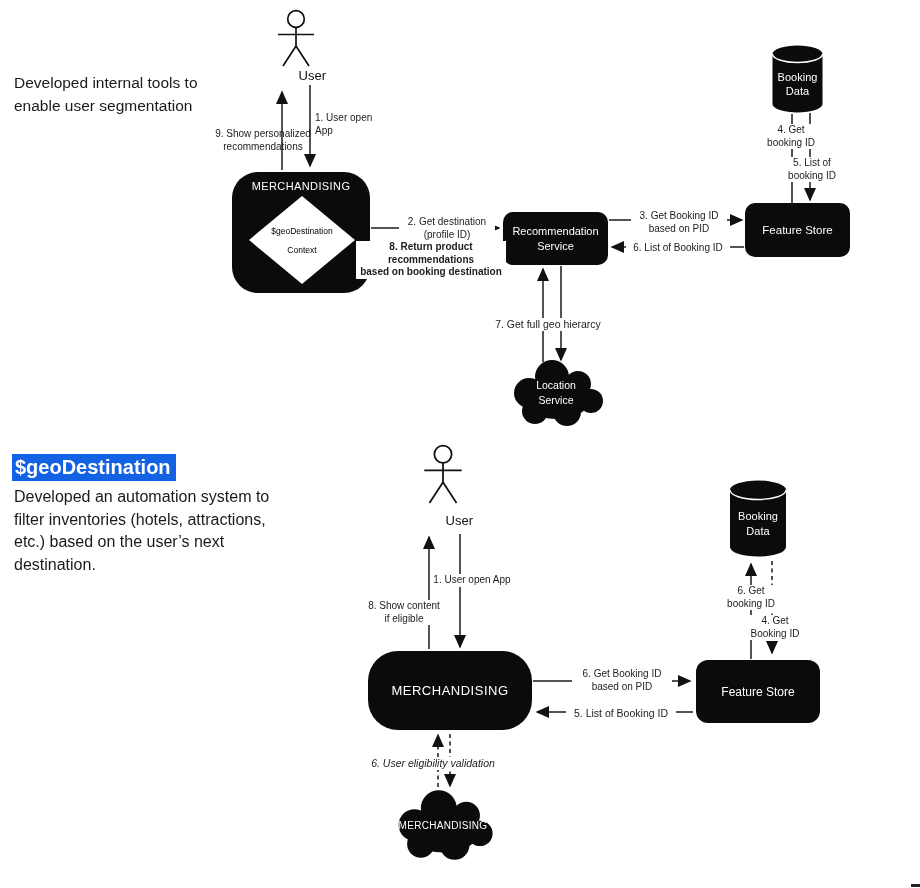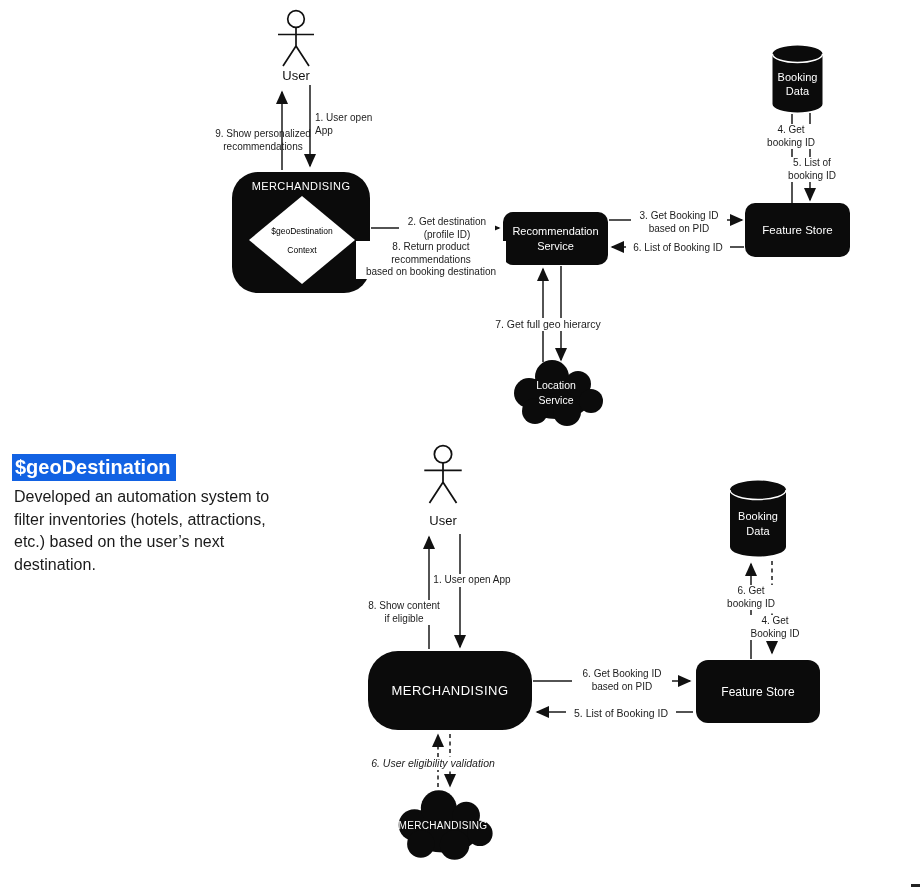--- a/index.html
+++ b/index.html
@@ -8,21 +8,21 @@
   svg.wires{position:absolute;left:0;top:0;z-index:1;}
   .node{position:absolute;background:#0b0b0b;color:#fff;display:flex;align-items:center;
         justify-content:center;text-align:center;z-index:2;}
   .lbl{position:absolute;font-size:10px;color:#1c1c1c;text-align:center;
        white-space:pre-line;line-height:1.26;z-index:3;}
   .lbl.bg{background:#fff;}
   .pre{white-space:pre-line;}
   .title-hl{display:inline-block;background:#1262e3;color:#fff;font-weight:bold;
             padding:2px 5px 3px 3px;line-height:1.1;}
   .desc{position:absolute;color:#1a1a1a;white-space:pre-line;z-index:3;}
-  .actor-label{position:absolute;font-size:13px;color:#111;text-align:center;z-index:3;}
+  .actor-label{position:absolute;font-size:13px;color:#111;text-align:right;z-index:3;}
   .shape{position:absolute;z-index:2;}
   .shape-text{position:absolute;color:#fff;text-align:center;white-space:pre-line;z-index:3;
               display:flex;align-items:center;justify-content:center;}
   .diamond-text{position:absolute;display:flex;flex-direction:column;align-items:center;
                 justify-content:center;gap:9px;color:#000;font-size:8.5px;z-index:4;}
 </style>
 </head>
 <body>
 
 <div class="canvas">
@@ -48,20 +48,22 @@
     <line x1="429" y1="649" x2="429" y2="537" stroke="#1a1a1a" stroke-width="1.5" marker-end="url(#ah)"></line>
     <line x1="460" y1="534" x2="460" y2="647" stroke="#1a1a1a" stroke-width="1.5" marker-end="url(#ah)"></line>
     <line x1="533" y1="681" x2="690" y2="681" stroke="#1a1a1a" stroke-width="1.5" marker-end="url(#ah)"></line>
     <line x1="693" y1="712" x2="537" y2="712" stroke="#1a1a1a" stroke-width="1.5" marker-end="url(#ah)"></line>
     <line x1="751" y1="659" x2="751" y2="564" stroke="#1a1a1a" stroke-width="1.5" marker-end="url(#ah)"></line>
     <line x1="772" y1="561" x2="772" y2="653" stroke="#1a1a1a" stroke-width="1.5" stroke-dasharray="4 3.5" marker-end="url(#ah)"></line>
     <line x1="438" y1="787" x2="438" y2="735" stroke="#1a1a1a" stroke-width="1.5" stroke-dasharray="4 3.5" marker-end="url(#ah)"></line>
     <line x1="450" y1="734" x2="450" y2="786" stroke="#1a1a1a" stroke-width="1.5" stroke-dasharray="4 3.5" marker-end="url(#ah)"></line>
   </svg>
 
+  <div class="desc" style="left:14px;top:71px;font-size:15.5px;line-height:1.5;">Developed internal tools to
+enable user segmentation</div>
 
   <div style="position:absolute;left:12px;top:454px;z-index:3;">
     <span class="title-hl" style="font-size:20px;">$geoDestination</span>
   </div>
   <div class="desc" style="left:14px;top:486px;font-size:16px;line-height:1.42;">Developed an automation system to
 filter inventories (hotels, attractions,
 etc.) based on the user’s next
 destination.</div>
 
   <svg class="shape" style="left:271px;top:9px;" width="50" height="60" viewBox="0 0 50 60">
@@ -108,21 +110,21 @@
     </g>
   </svg>
   <div class="shape-text" style="left:505px;top:370px;width:102px;height:46px;font-size:10.5px;line-height:1.4;">Location
 Service</div>
 
   <div class="lbl bg" style="left:315px;top:112px;width:70px;text-align:left;">1. User open App</div>
   <div class="lbl" style="left:215px;top:128px;width:96px;">9. Show personalized
 recommendations</div>
   <div class="lbl bg" style="left:399px;top:216px;width:96px;">2. Get destination
 (profile ID)</div>
-  <div class="lbl bg" style="left:356px;top:241px;width:150px;">8. Return product
+  <div class="lbl bg" style="left:356px;top:241px;width:150px;font-weight:bold;">8. Return product
 recommendations
 based on booking destination</div>
   <div class="lbl bg" style="left:631px;top:210px;width:96px;">3. Get Booking ID
 based on PID</div>
   <div class="lbl bg" style="left:626px;top:242px;width:104px;">6. List of Booking ID</div>
   <div class="lbl bg" style="left:764px;top:124px;width:54px;">4. Get
 booking ID</div>
   <div class="lbl bg" style="left:785px;top:157px;width:54px;">5. List of
 booking ID</div>
   <div class="lbl bg" style="left:488px;top:318px;width:120px;font-size:10.5px;text-align:center;">7. Get full geo hierarcy</div>

